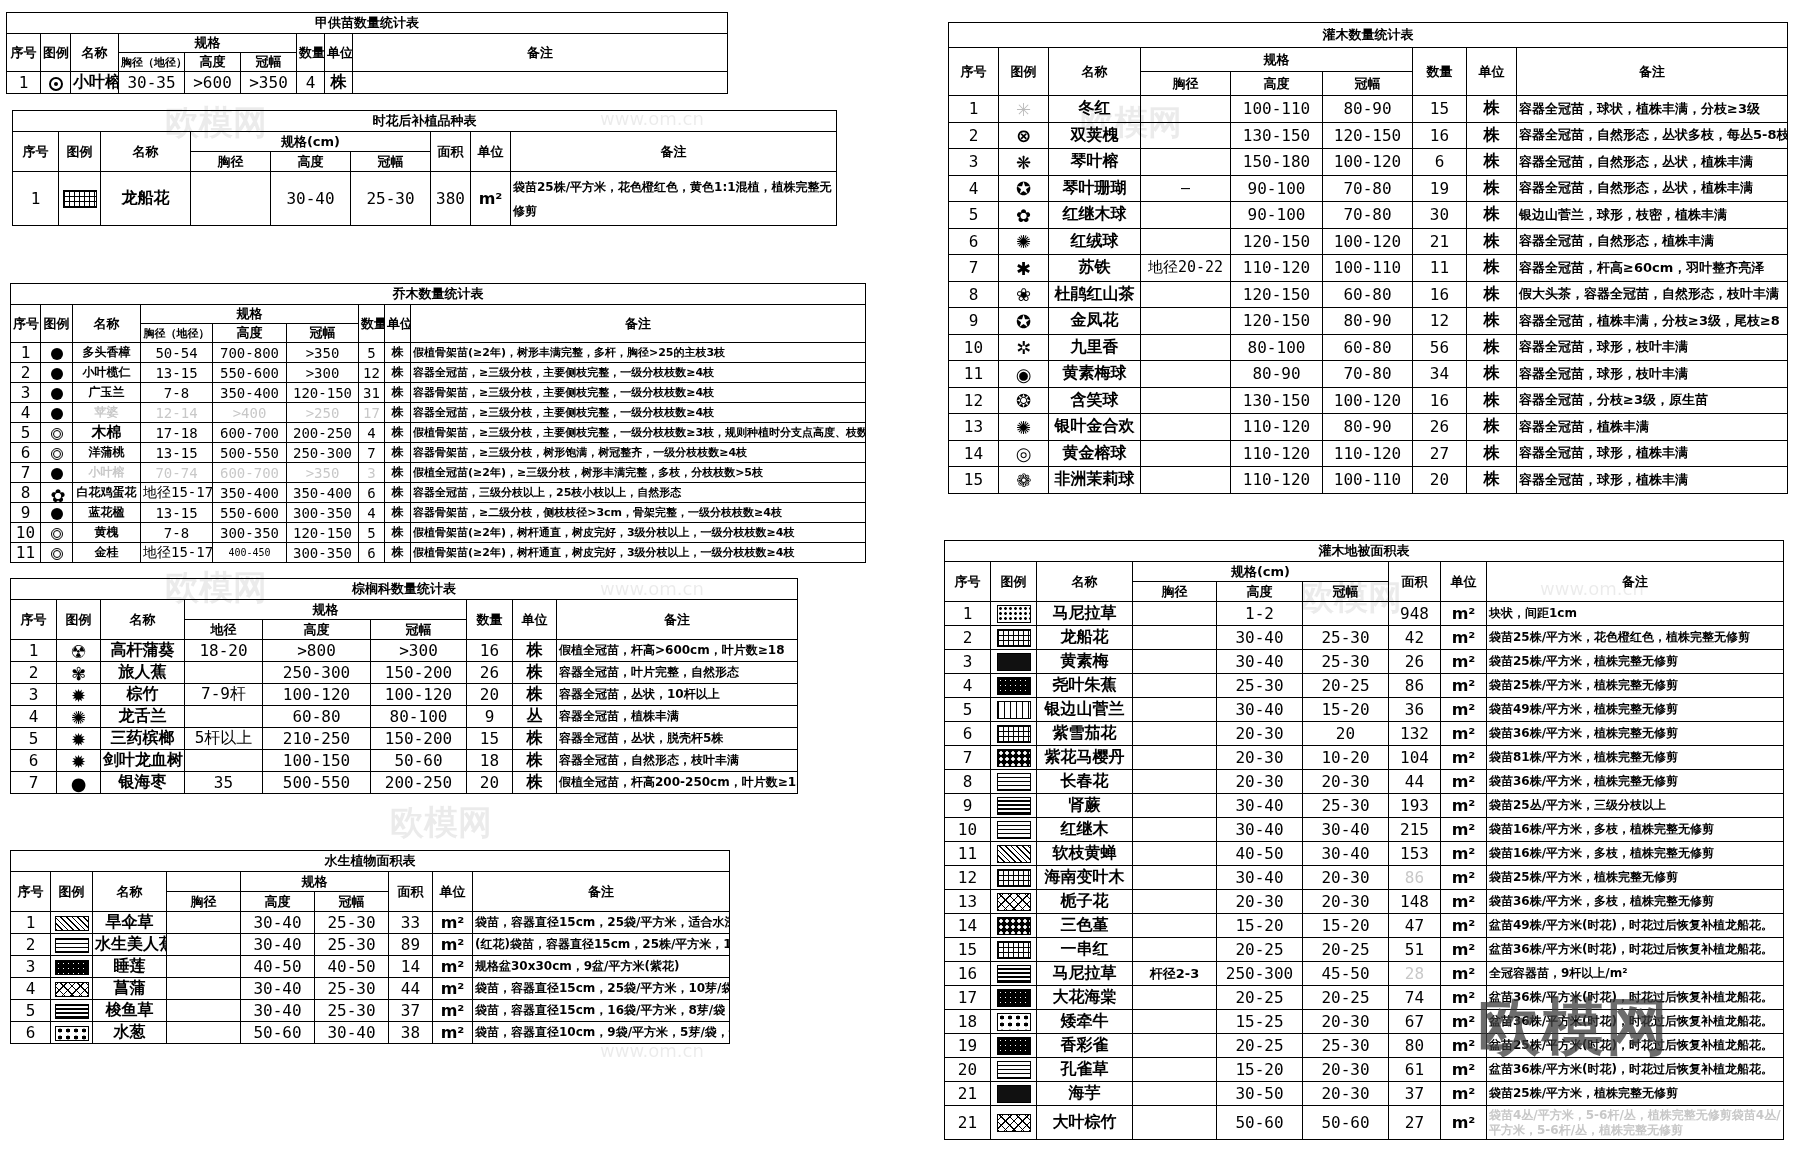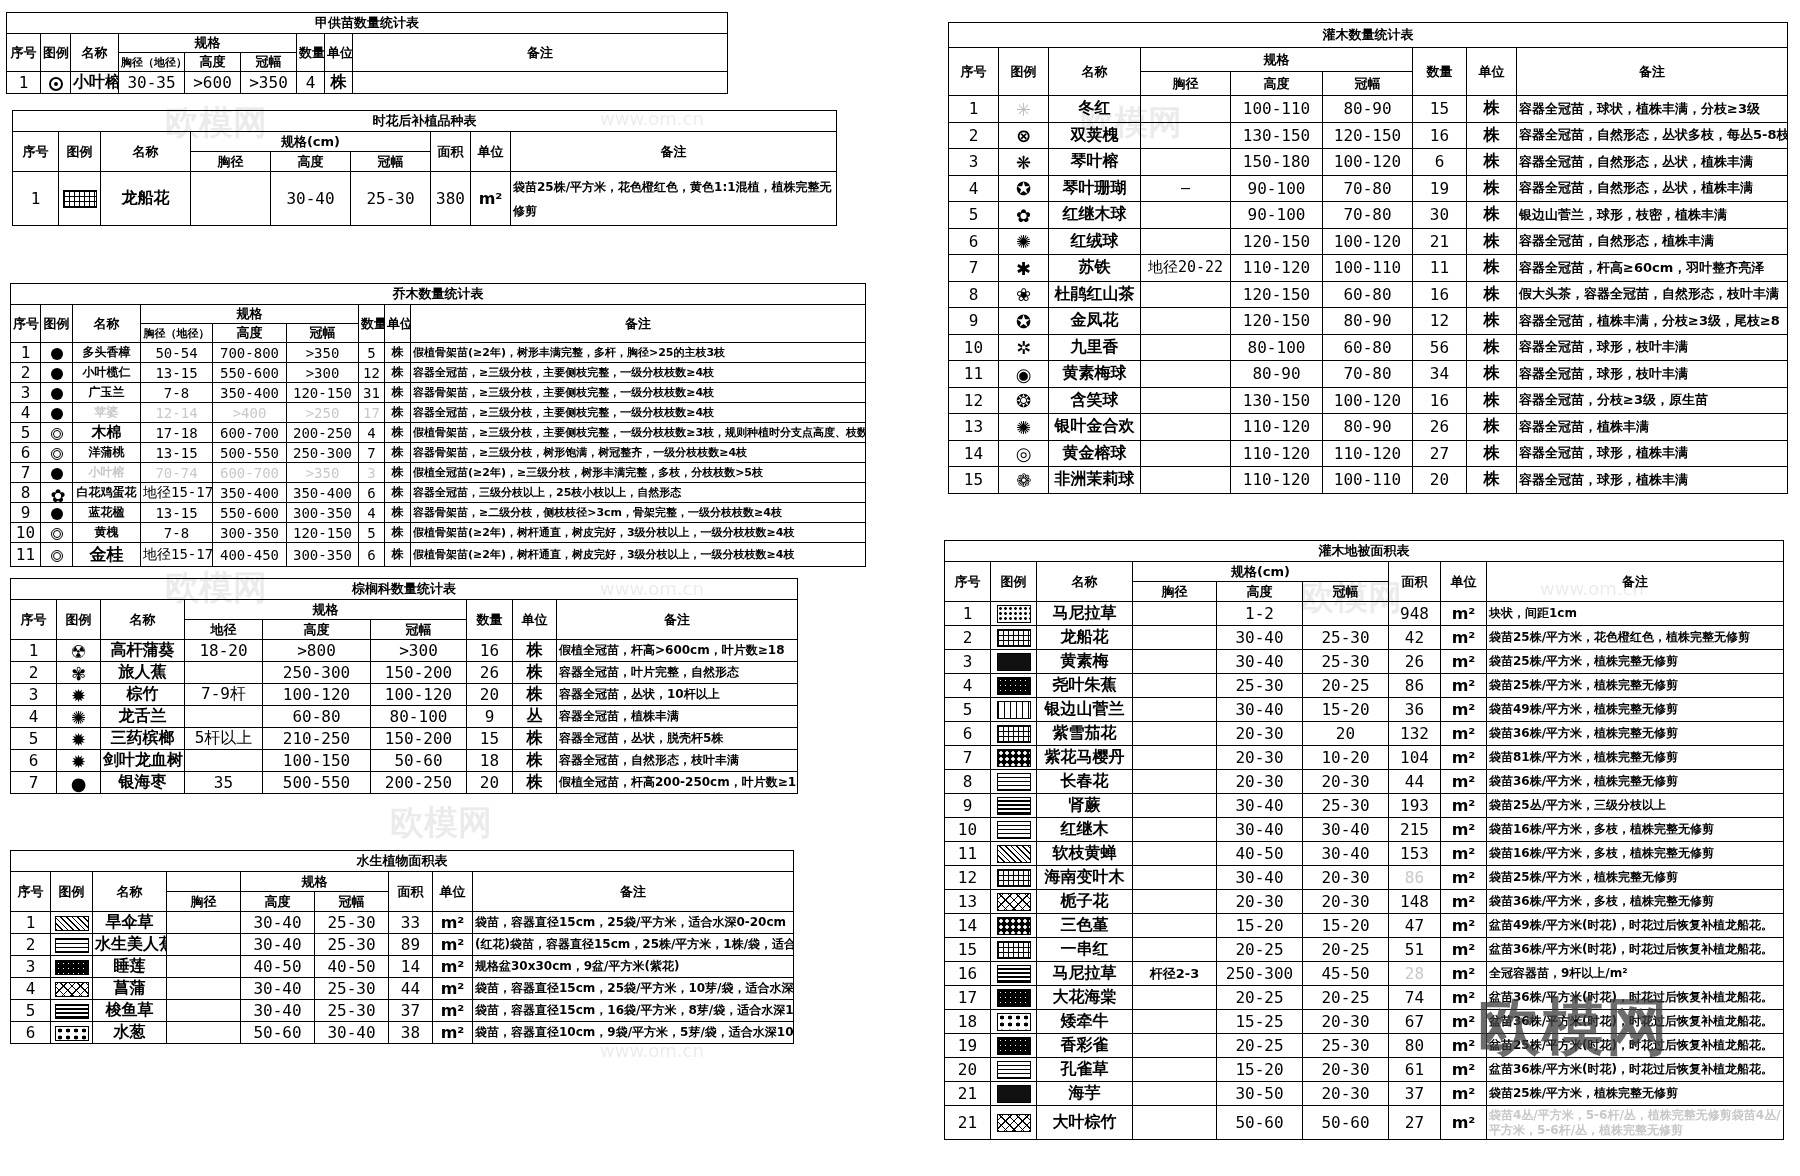--- a/index.html
+++ b/index.html
@@ -263,23 +263,23 @@
     <td class="num" style="font-size:14px">7-8</td>
     <td class="num" style="font-size:14px">300-350</td>
     <td class="num" style="font-size:14px">120-150</td>
     <td class="num" style="font-size:14px">5</td>
     <td class="" style="font-size:12px">株</td>
     <td class="rm" style="font-size:11px">假植骨架苗(≥2年)，树杆通直，树皮完好，3级分枝以上，一级分枝枝数≥4枝</td>
   </tr>
       <tr style="height:15.5px">
     <td class="num">11</td>
     <td><span class="sym sym-ring" style="width:12px;height:12px"></span></td>
-    <td class="" style="font-size:17px">金桂</td>
+    <td class="" style="font-size:12px">金桂</td>
     <td class="num" style="font-size:14px">地径15-17</td>
-    <td class="num" style="font-size:14px">400-450</td>
+    <td class="num" style="font-size:10px">400-450</td>
     <td class="num" style="font-size:14px">300-350</td>
     <td class="num" style="font-size:14px">6</td>
     <td class="" style="font-size:12px">株</td>
     <td class="rm" style="font-size:11px">假植骨架苗(≥2年)，树杆通直，树皮完好，3级分枝以上，一级分枝枝数≥4枝</td>
   </tr>
     </tbody>
 </table>
 
 <table class="t" style="left:10px;top:578px;width:788px;">
   <colgroup>
@@ -386,21 +386,21 @@
     <td class="num">35</td>
     <td class="num">500-550</td>
     <td class="num">200-250</td>
     <td class="num">20</td>
     <td class="">株</td>
     <td class="rm">假植全冠苗，杆高200-250cm，叶片数≥15</td>
   </tr>
     </tbody>
 </table>
 
-<table class="t" style="left:10px;top:850px;width:784px;">
+<table class="t" style="left:10px;top:850px;width:720px;">
   <colgroup>
       <col style="width:40px">
       <col style="width:42px">
       <col style="width:74px">
       <col style="width:74px">
       <col style="width:74px">
       <col style="width:74px">
       <col style="width:44px">
       <col style="width:40px">
       <col>

